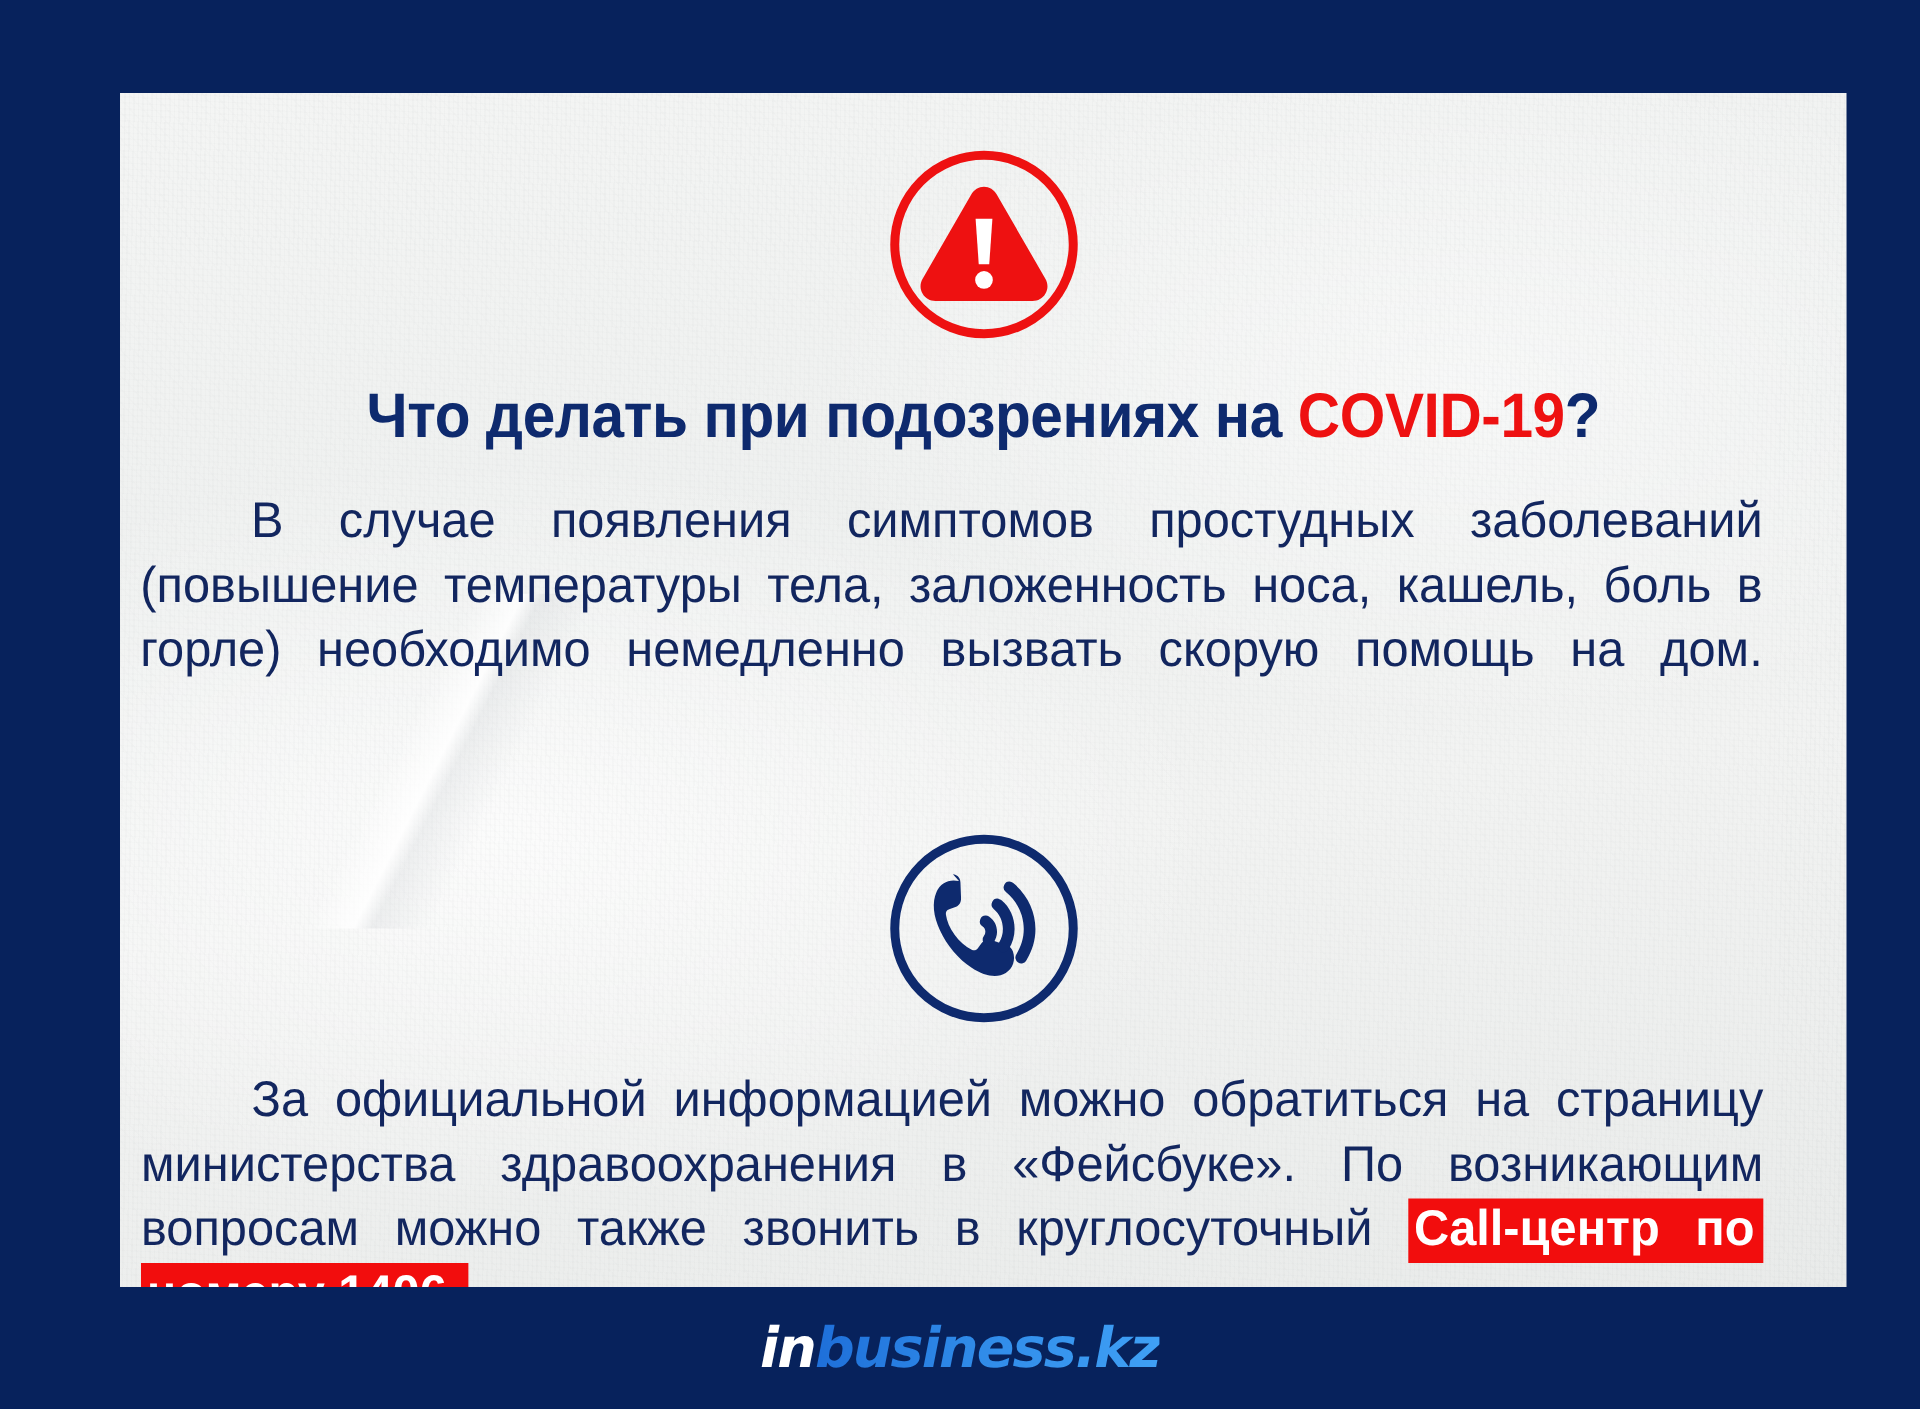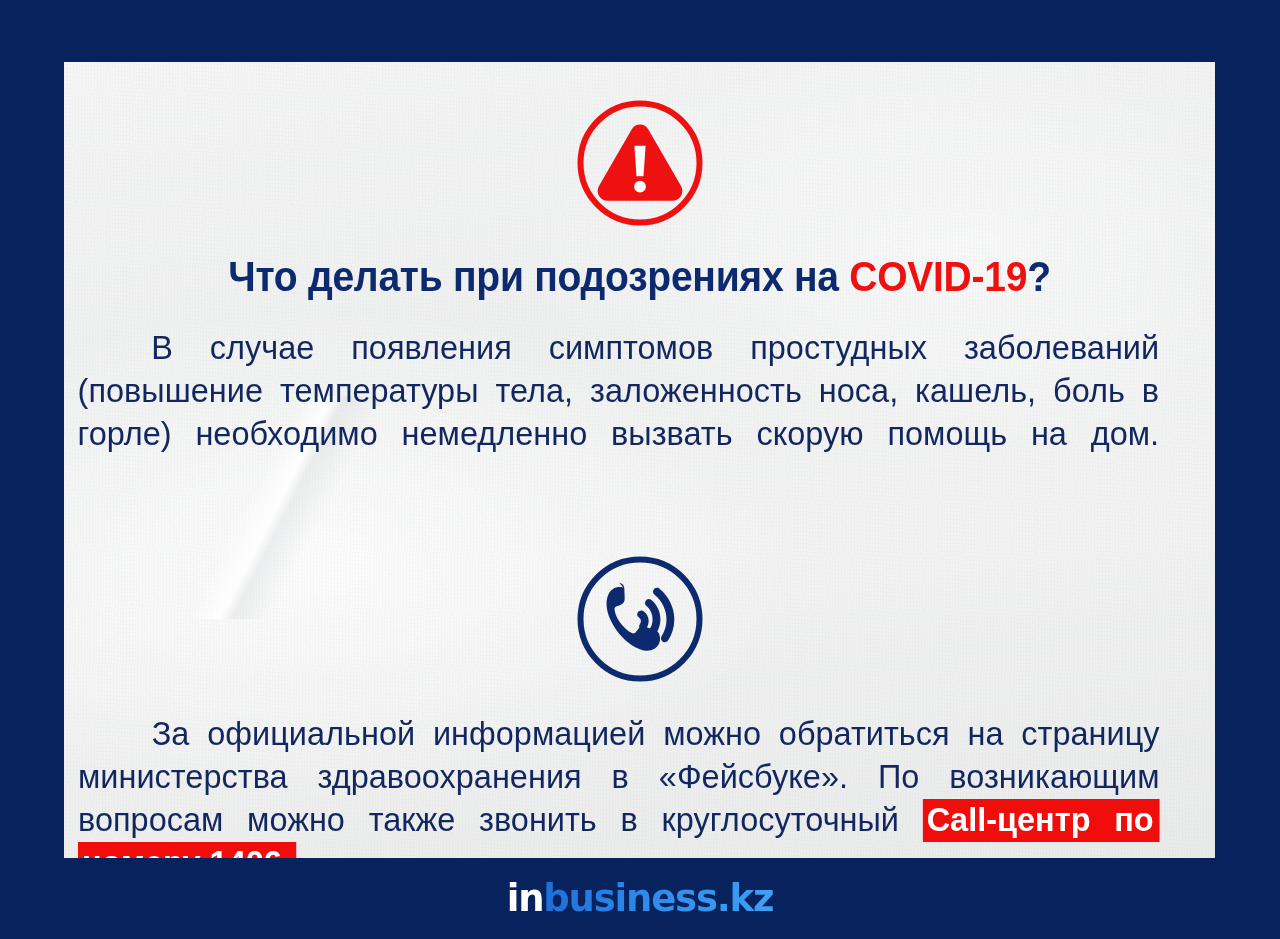--- a/index.html
+++ b/index.html
@@ -19,21 +19,21 @@
   
   .poster {
     position: absolute;
     inset: 0;
     background: #07225c;
   }
 
   
   .card {
     position: absolute;
-    left: 64px;
+    left: 80px;
     top: 62px;
     width: 1151px;
     height: 796px;
     background:
       radial-gradient(ellipse 60% 45% at 22% 62%, rgba(255,255,255,0.75), rgba(255,255,255,0) 70%),
       radial-gradient(ellipse 55% 40% at 78% 25%, rgba(255,255,255,0.55), rgba(255,255,255,0) 70%),
       linear-gradient(172deg, #f4f5f4 0%, #eef0ef 38%, #f2f3f2 60%, #e9ebea 100%);
     overflow: hidden;
   }
   
@@ -146,20 +146,21 @@
     height: 81px;
     display: flex;
     align-items: center;
     justify-content: center;
   }
   .logo {
     font-family: "DejaVu Sans", "Liberation Sans", sans-serif;
     font-weight: 700;
     font-size: 37px;
     letter-spacing: -1.2px;
+    font-style: italic;
   }
   .logo .logo-in {
     color: #ffffff;
   }
   .logo .logo-rest {
     background: linear-gradient(90deg, #1e6fd9 0%, #2f8ae8 45%, #3fa0f5 100%);
     -webkit-background-clip: text;
     background-clip: text;
     color: transparent;
   }

